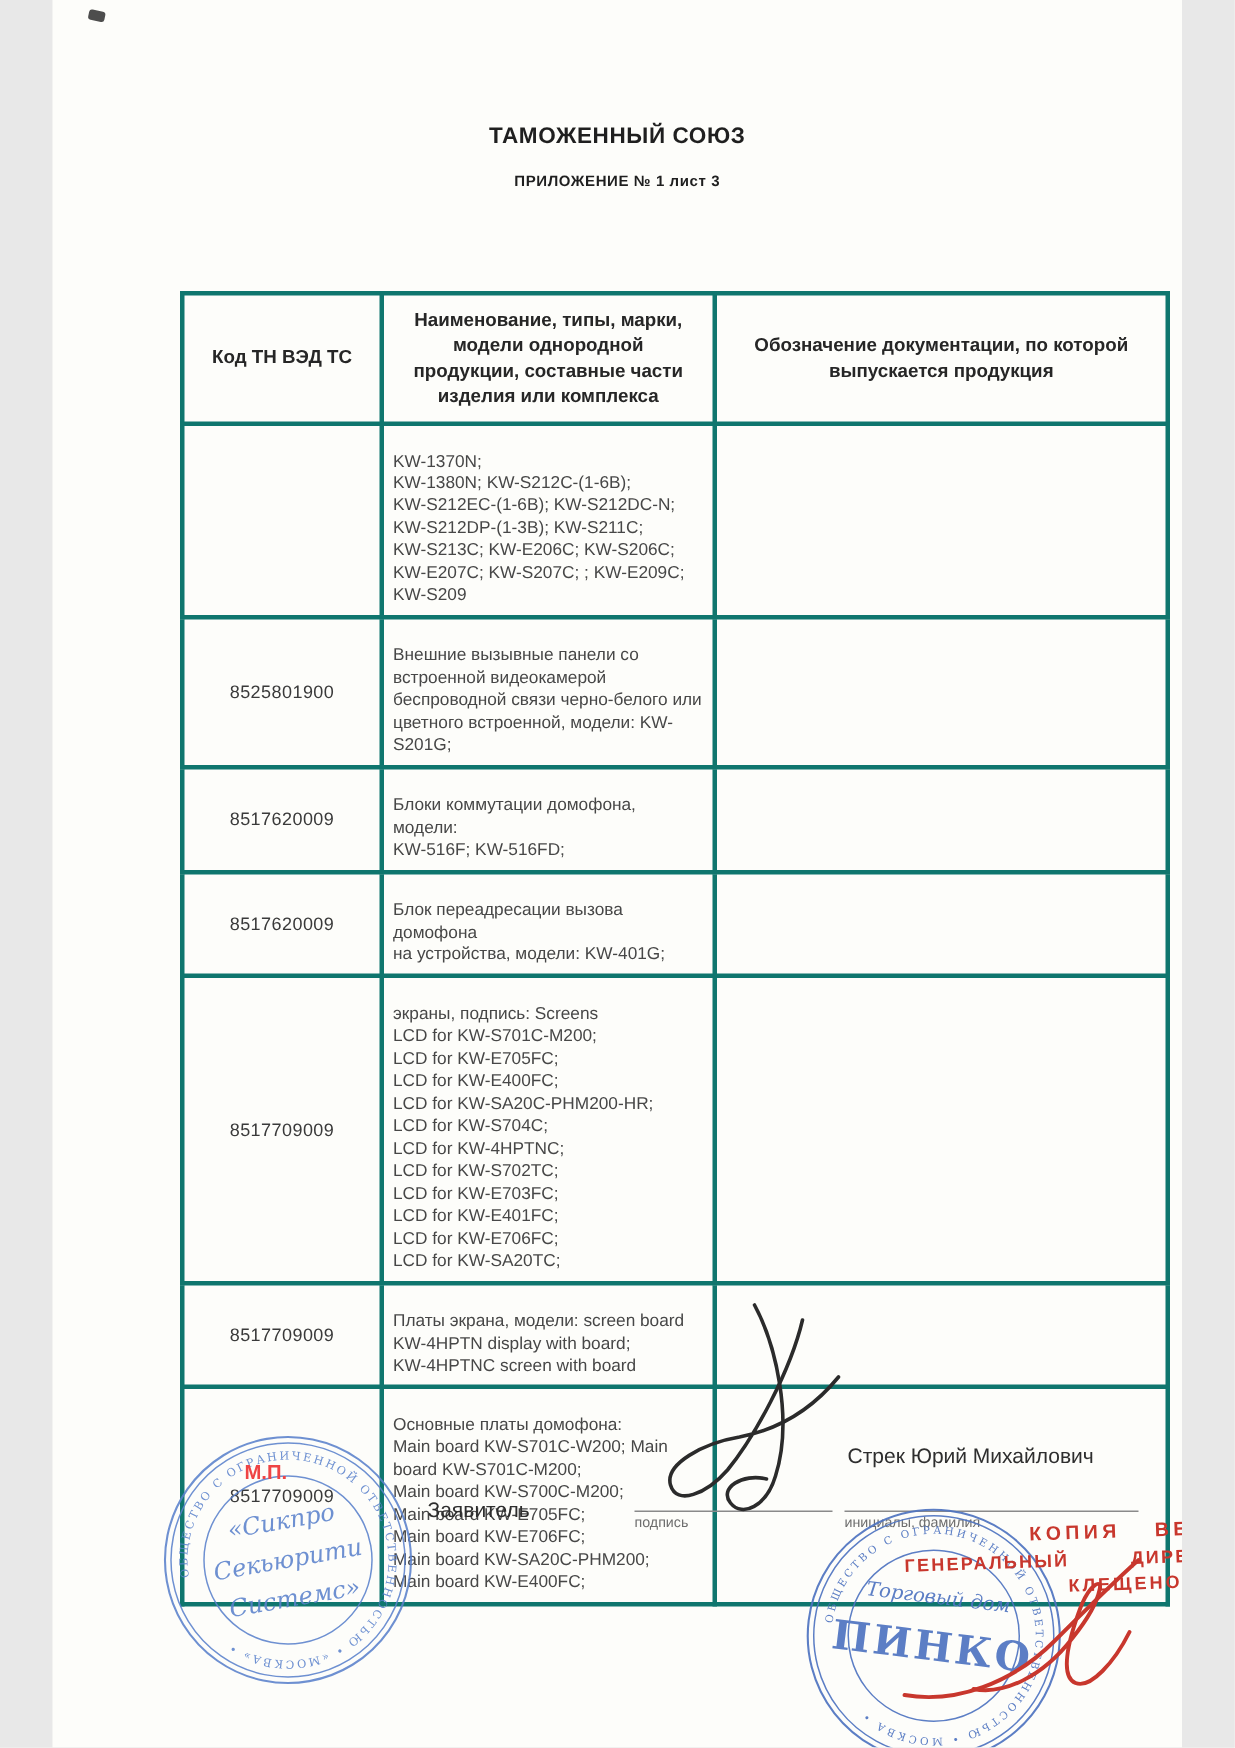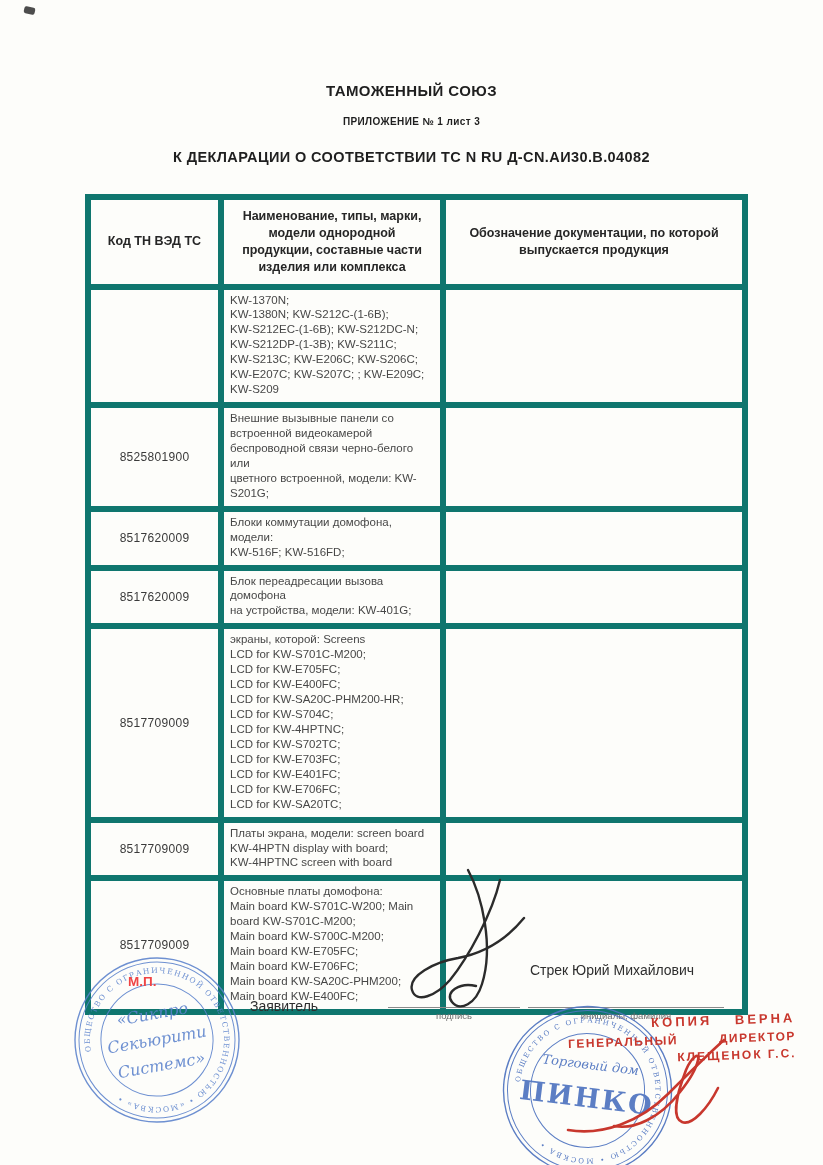--- a/index.html
+++ b/index.html
@@ -1,47 +1,47 @@
 <!DOCTYPE html>
 <html><head>
 <meta charset="utf-8">
 <style>
   html,body { margin:0; padding:0; background:#e8e8e8; }
   .page {
-    position:relative; width:823px; height:1165px; margin:0 auto;
+    position:relative; width:753px; height:1165px; margin:0 auto;
     background:#fdfdfa; overflow:hidden;
     font-family:"Liberation Sans", sans-serif; color:#3f3f3f;
   }
   .artifact { position:absolute; left:24px; top:7px; width:11px; height:7px;
     background:#2e2e2e; border-radius:2px; transform:rotate(12deg); opacity:.85; }
 
   .title { position:absolute; left:0; right:0; text-align:center;
     font-weight:bold; color:#1f1f1f; letter-spacing:.4px; }
   .title1 { top:82px; font-size:15px; }
   .title2 { top:116px; font-size:10px; }
   .title3 { top:149px; font-size:14.5px; }
 
   table.decl { position:absolute; top:194px; left:85px; width:657px;
     border-collapse:collapse; table-layout:fixed; }
-  table.decl th, table.decl td { border:6px solid #0f766e; white-space:pre-line;margin-top:20px; }
+  table.decl th, table.decl td { border:3px solid #0f766e; white-space:pre-line;margin-top:20px; }
   table.decl th { font-size:12.5px; font-weight:bold; color:#262626;
     padding:8px 6px; vertical-align:middle; text-align:center; line-height:1.35; }
   td.code { text-align:center; vertical-align:middle; font-size:12px;
     color:#3a3a3a; letter-spacing:.3px; }
-  td.name { font-size:11.5px; line-height:1.3; padding:3px 6px 5px 6px;
+  td.name { font-size:11.5px; line-height:1.3; padding:17px 6px 5px 6px;
     vertical-align:top; color:#474747; }
   td.doc  { vertical-align:top; }
 
   .mp { position:absolute; left:128px; top:974px; font-size:13.5px;
     font-weight:700; color:#ef4444; z-index:5; }
   .applicant { position:absolute; left:250px; top:976px; font-size:14px; color:#2e2e2e;margin-top:22px; }
   .fio { position:absolute; left:530px; top:962px; font-size:14px; color:#2e2e2e; }
 
   .u-line { position:absolute; border-top:1px solid #8a8a8a; }
-  .u-caption { text-align:center; font-size:9.5px; color:#6e6e6e; padding-top:2px; }
+  .u-caption { font-size:9.5px; color:#6e6e6e; padding-top:2px; }
   .line-sign { left:388px; top:1007px; width:132px; }
   .line-fio  { left:528px; top:1007px; width:196px; }
 
   .stamp { position:absolute; opacity:.88; }
   .stamp-left  { left:72px;  top:955px; transform:rotate(-10deg); }
   .stamp-right { left:500px; top:1003px; transform:rotate(7deg); opacity:.92; }
   .stamp text { font-family:"DejaVu Serif", serif; }
 
   .sig-black { position:absolute; left:372px; top:862px; z-index:6; }
   .sig-red   { position:absolute; left:556px; top:1030px; z-index:7; }
@@ -55,21 +55,20 @@
 </style>
 </head>
 <body>
 
 <div class="page">
 
   <div class="artifact"></div>
 
   <div class="title title1">ТАМОЖЕННЫЙ СОЮЗ</div>
   <div class="title title2">ПРИЛОЖЕНИЕ № 1 лист 3</div>
-  <div class="title title3">К ДЕКЛАРАЦИИ О СООТВЕТСТВИИ ТС N RU Д-CN.АИ30.В.04082</div>
 
   <table class="decl">
     <colgroup>
       <col style="width:133px">
         <col style="width:222px">
         <col style="width:302px">
     </colgroup>
     <tbody>
         <tr>
       <th>Код ТН ВЭД ТС</th>
@@ -107,21 +106,21 @@
       <td class="doc"></td>
     </tr>
     <tr>
       <td class="code">8517620009</td>
       <td class="name">Блок переадресации вызова домофона
 на устройства, модели: KW-401G;</td>
       <td class="doc"></td>
     </tr>
     <tr>
       <td class="code">8517709009</td>
-      <td class="name">экраны, которой:   Screens
+      <td class="name">экраны, подпись:   Screens
 LCD for KW-S701C-M200;
 LCD for KW-E705FC;
 LCD for KW-E400FC;
 LCD for KW-SA20C-PHM200-HR;
 LCD for KW-S704C;
 LCD for KW-4HPTNC;
 LCD for KW-S702TC;
 LCD for KW-E703FC;
 LCD for KW-E401FC;
  LCD for KW-E706FC;

